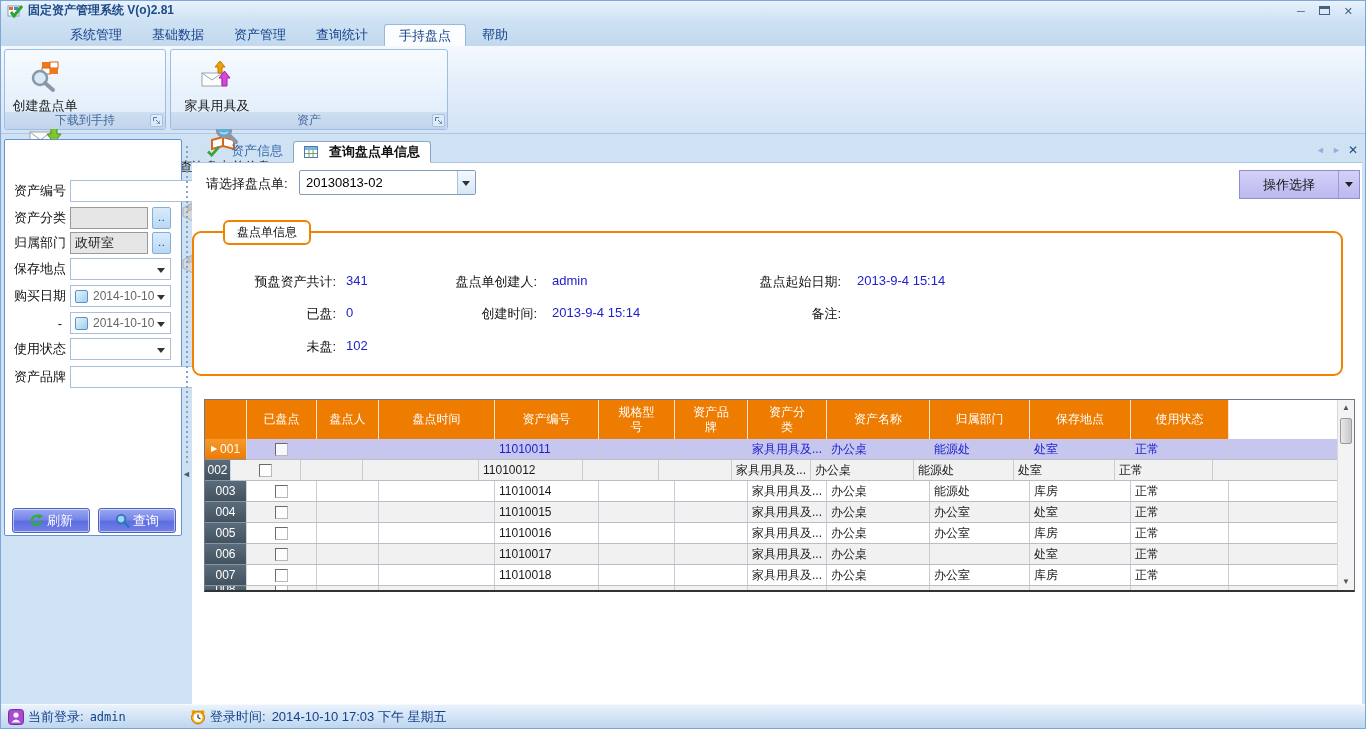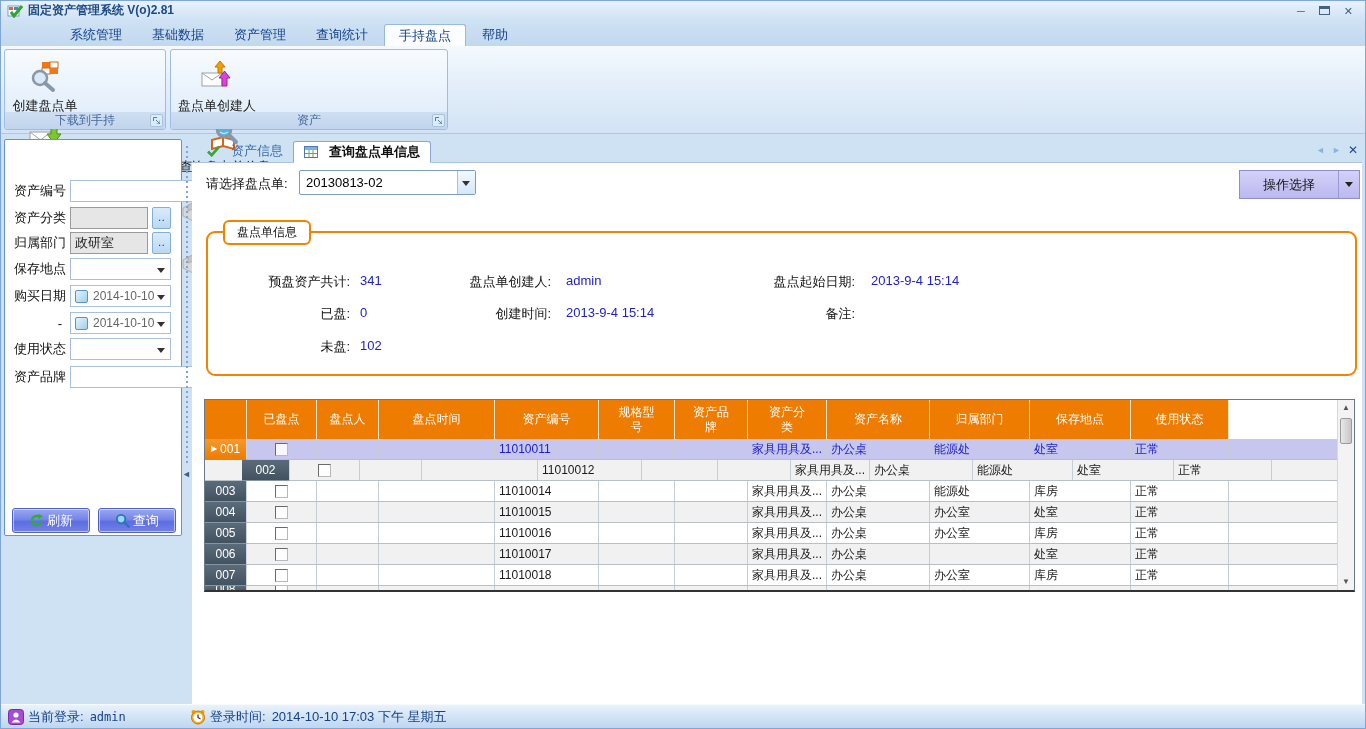--- a/index.html
+++ b/index.html
@@ -98,21 +98,21 @@
   .sheet-combo .btn i{position:absolute;left:4px;top:10px;width:0;height:0;
     border-left:4px solid transparent;border-right:4px solid transparent;border-top:5px solid #333;}
   .action-btn{position:absolute;right:2px;top:7px;width:121px;height:29px;border:1px solid #8f8dd0;
     background:linear-gradient(180deg,#d3d1f7,#bbb9ef);display:flex;align-items:center;cursor:default;}
   .action-btn .albl{flex:1;text-align:center;font-size:13px;color:#111;}
   .action-btn .asep{width:1px;height:100%;background:#9a98d8;}
   .action-btn .aarr{width:20px;display:flex;justify-content:center;}
   .action-btn .aarr i{width:0;height:0;border-left:4px solid transparent;border-right:4px solid transparent;
     border-top:5px solid #222;}
 
-  .groupbox{position:absolute;left:14px;top:68px;width:1151px;height:145px;
+  .groupbox{position:absolute;left:0;top:68px;width:1151px;height:145px;
     border:2px solid #f08300;border-radius:9px;}
   .gb-label{position:absolute;left:31px;top:57px;padding:2px 12px;border:2px solid #f08300;
     border-radius:6px;background:#fff;font-size:12px;color:#111;z-index:2;}
   .stat{position:absolute;font-size:13px;}
   .stat .slabel{position:absolute;text-align:right;color:#111;width:150px;}
   .stat .sval{position:absolute;color:#2121cc;white-space:nowrap;}
 
   
   .grid{position:absolute;left:12px;top:236px;width:1151px;height:193px;background:#fff;
     border:1px solid #6a7a88;border-bottom:2px solid #333;}
@@ -224,21 +224,21 @@
       <div class="rbuttons">
         <div class="rbtn" style="width:88px;">
           <span class="ricon">
             <svg width="34" height="34" viewBox="0 0 34 34">
               <rect x="2" y="14" width="20" height="13" fill="#fdfdfd" stroke="#9aa4ae"></rect>
               <path d="M2 14 L12 21 L22 14" fill="none" stroke="#9aa4ae"></path>
               <path d="M22 12 h5 v8 h3 l-5.5 7 -5.5 -7 h3 z" fill="#d846d8" stroke="#a020a0" transform="rotate(180 24.5 19.5)"></path>
               <path d="M18 2 h4 v6 h3 l-5 6 -5 -6 h3 z" fill="#f0a000" stroke="#c07800" transform="rotate(180 20 8)"></path>
             </svg>
           </span>
-          <span class="rlabel">盘点单创建人</span>
+          <span class="rlabel">家具用具及</span>
         </div>
         <div class="rbtn" style="width:104px;">
           <span class="ricon">
             <svg width="34" height="34" viewBox="0 0 34 34">
               <path d="M4 20 L15 17 L26 20 L26 29 L15 26 L4 29 Z" fill="#fff" stroke="#d8661a" stroke-width="2"></path>
               <line x1="15" y1="17" x2="15" y2="26" stroke="#d8661a" stroke-width="2"></line>
               <circle cx="16" cy="10" r="7" fill="#5ab0dc" stroke="#8898a8" stroke-width="2.5"></circle>
               <path d="M12 8 q4 -3 8 0 M12 12 q4 3 8 0" fill="none" stroke="#bfe2f2" stroke-width="1.5"></path>
               <line x1="21" y1="15" x2="28" y2="22" stroke="#8898a8" stroke-width="4" stroke-linecap="round"></line>
             </svg>
@@ -450,21 +450,21 @@
                 <div class="g-cell" style="width: 104px;">11010011</div>
                 <div class="g-cell" style="width: 76px;"></div>
                 <div class="g-cell" style="width: 73px;"></div>
                 <div class="g-cell" style="width: 79px;">家具用具及...</div>
                 <div class="g-cell" style="width: 103px;">办公桌</div>
                 <div class="g-cell" style="width: 100px;">能源处</div>
                 <div class="g-cell" style="width: 101px;">处室</div>
                 <div class="g-cell" style="width: 98px;">正常</div>
               </div>
               <div class="g-row">
-                <div class="g-rowhdr" style="width: 48px; margin-left: 37px;">
+                <div class="g-rowhdr" style="width: 26px;">
                   <span>002</span>
                 </div>
                 <div class="g-cell g-cbcell" style="width: 70px;">
                   <span class="g-checkbox"></span>
                 </div>
                 <div class="g-cell" style="width: 62px;"></div>
                 <div class="g-cell" style="width: 116px;"></div>
                 <div class="g-cell" style="width: 104px;">11010012</div>
                 <div class="g-cell" style="width: 76px;"></div>
                 <div class="g-cell" style="width: 73px;"></div>

